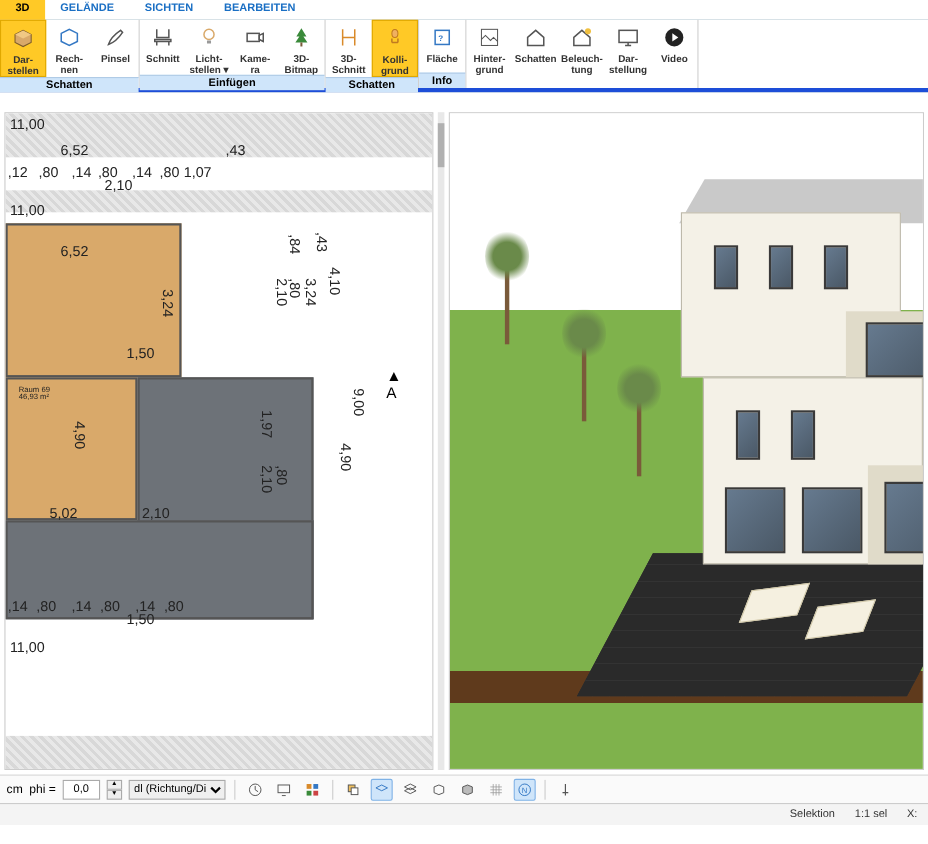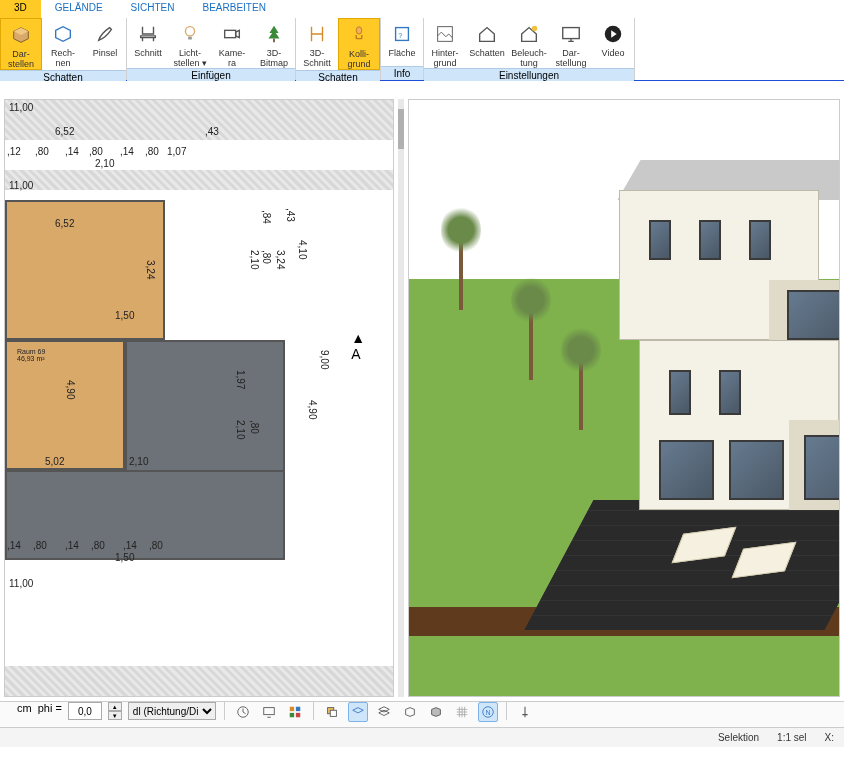--- a/index.html
+++ b/index.html
@@ -1,19 +1,19 @@
 <!DOCTYPE html>
 <html><head>
 <meta charset="utf-8">
 <style>
 * { box-sizing: border-box; margin: 0; padding: 0; }
 html, body { width: 844px; height: 767px; font-family: "Segoe UI", Arial, sans-serif; font-size: 11px; overflow: hidden; background: #fff; }
 
 
-.ribbon { width: 100%; background: #0c4a6e; border-bottom: 1px solid #1d4ed8; }
+.ribbon { width: 100%; background: #0c4a6e; border-bottom: 4px solid #1d4ed8; font-weight: bold; }
 .tabs { display: flex; height: 18px; background: #fff; }
 .tab { padding: 2px 14px 0; color: #1a6fc4; cursor: pointer; font-size: 10px; }
 .tab.active { background: #ffc926; color: #000; }
 .toolbar { display: flex; height: 62px; background: #fff; }
 .group { display: flex; flex-direction: column; border-right: 1px solid #d0d0d0; }
 .group-items { display: flex; flex: 1; }
 .group-label { height: 14px; line-height: 14px; text-align: center; background: #cfe5fa; color: #000; font-size: 10px; border-top: 1px solid #b0cbe6; }
 .tbtn { width: 42px; display: flex; flex-direction: column; align-items: center; justify-content: flex-start; padding-top: 4px; cursor: pointer; text-align: center; }
 .tbtn.active { background: #ffc926; border: 1px solid #e0a800; }
 .tbtn .icon { width: 24px; height: 24px; margin-bottom: 2px; display: flex; align-items: center; justify-content: center; }
@@ -26,40 +26,40 @@
 .pane-left { width: 390px; background: #fff; }
 .pane-right { flex: 1; }
 .splitter { width: 6px; background: #e8e8e8; margin: 18px 0 4px; display: flex; flex-direction: column; align-items: center; }
 .splitter-handle { width: 6px; height: 40px; background: #b0b0b0; margin-top: 10px; }
 
 
 .plan { position: absolute; inset: 0; }
 .plan .grass { position: absolute; background: repeating-linear-gradient(45deg,#d8d8d8 0 3px,#e8e8e8 3px 6px); }
 .plan .wood  { position: absolute; background: #d9a96a; border: 2px solid #555; }
 .plan .tile  { position: absolute; background: #6d7278; border: 2px solid #555; }
-.plan .dim   { position: absolute; font-size: 10px; color: #222; }
+.plan .dim   { position: absolute; font-size: 13px; color: #222; }
 .plan .north { position: absolute; right: 28px; top: 230px; font-size: 14px; }
 
 
 .view3d { position: absolute; inset: 0; background: linear-gradient(#fff 0 30%, #7fb24c 30% 85%, #5f3a1c 85% 90%, #7fb24c 90%); }
 .house { position: absolute; left: 210px; top: 60px; width: 260px; height: 380px; }
 .house .wall { position: absolute; background: #f4f1e7; border: 1px solid #bdb9ab; }
 .house .roof { position: absolute; background: #c9c9c9; }
 .house .balc { position: absolute; background: #e0dbc9; }
 .house .win  { position: absolute; background: linear-gradient(135deg,#667a8f,#4a5866); border: 2px solid #3a3a3a; }
 .terrace { position: absolute; left: 150px; top: 400px; width: 300px; height: 130px;
   background: repeating-linear-gradient(0deg,#2a2a2a 0 14px,#333 14px 15px),
               repeating-linear-gradient(90deg,#2a2a2a 0 14px,#333 14px 15px);
   transform: skewX(-28deg); }
 .lounger { position: absolute; width: 50px; height: 30px; background: #f5f0e0; border:1px solid #cfc6a6; transform: skewX(-28deg) rotate(-8deg); }
 .tree { position: absolute; width: 4px; height: 80px; background: #7a5a3a; }
 .tree::before { content:""; position:absolute; left:-18px; top:-25px; width:40px; height:50px; background: radial-gradient(circle,#6a8a4a 40%,transparent 70%); border-radius:50%; }
 
 
-.bottombar { height: 26px; display: flex; align-items: flex-start; gap: 6px; padding: 0 17px; border-top: 1px solid #ccc; background: #fafafa; }
+.bottombar { height: 26px; display: flex; align-items: center; gap: 6px; padding: 0 6px; border-top: 1px solid #ccc; background: #fafafa; }
 .bottombar .sep { width: 1px; height: 18px; background: #ccc; margin: 0 2px; }
 .bottombar input[type=text] { width: 34px; height: 18px; font-size: 10px; text-align: center; border: 1px solid #aaa; }
 .bottombar select { height: 18px; font-size: 10px; border: 1px solid #aaa; }
 .bottombar .ibtn { width: 20px; height: 20px; display: flex; align-items: center; justify-content: center; cursor: pointer; border-radius: 2px; }
 .bottombar .ibtn.on { background: #cfe5fa; border: 1px solid #7fb2e6; }
 .bottombar svg { width: 14px; height: 14px; }
 .spinner { display:flex; flex-direction:column; }
 .spinner button { width:14px; height:9px; font-size:6px; line-height:6px; border:1px solid #aaa; background:#eee; cursor:pointer; padding:0; }
 
 
@@ -238,21 +238,20 @@
         <div class="tbtn">
           <span class="icon">
             <svg viewBox="0 0 24 24">
                 <circle cx="12" cy="12" r="9" fill="#222"></circle>
                 <polygon points="10,8 16,12 10,16" fill="#fff"></polygon>
               </svg>
           </span>
           <span class="lbl">Video</span>
         </div>
       </div>
-      <div class="group-label">Einstellungen</div>
     </div>
 
   </div>
 </div>
 
 <div class="workspace">
 
   <div class="pane pane-left">
     <div class="plan">
       <div class="grass" style="left:0;top:0;width:100%;height:40px"></div>

